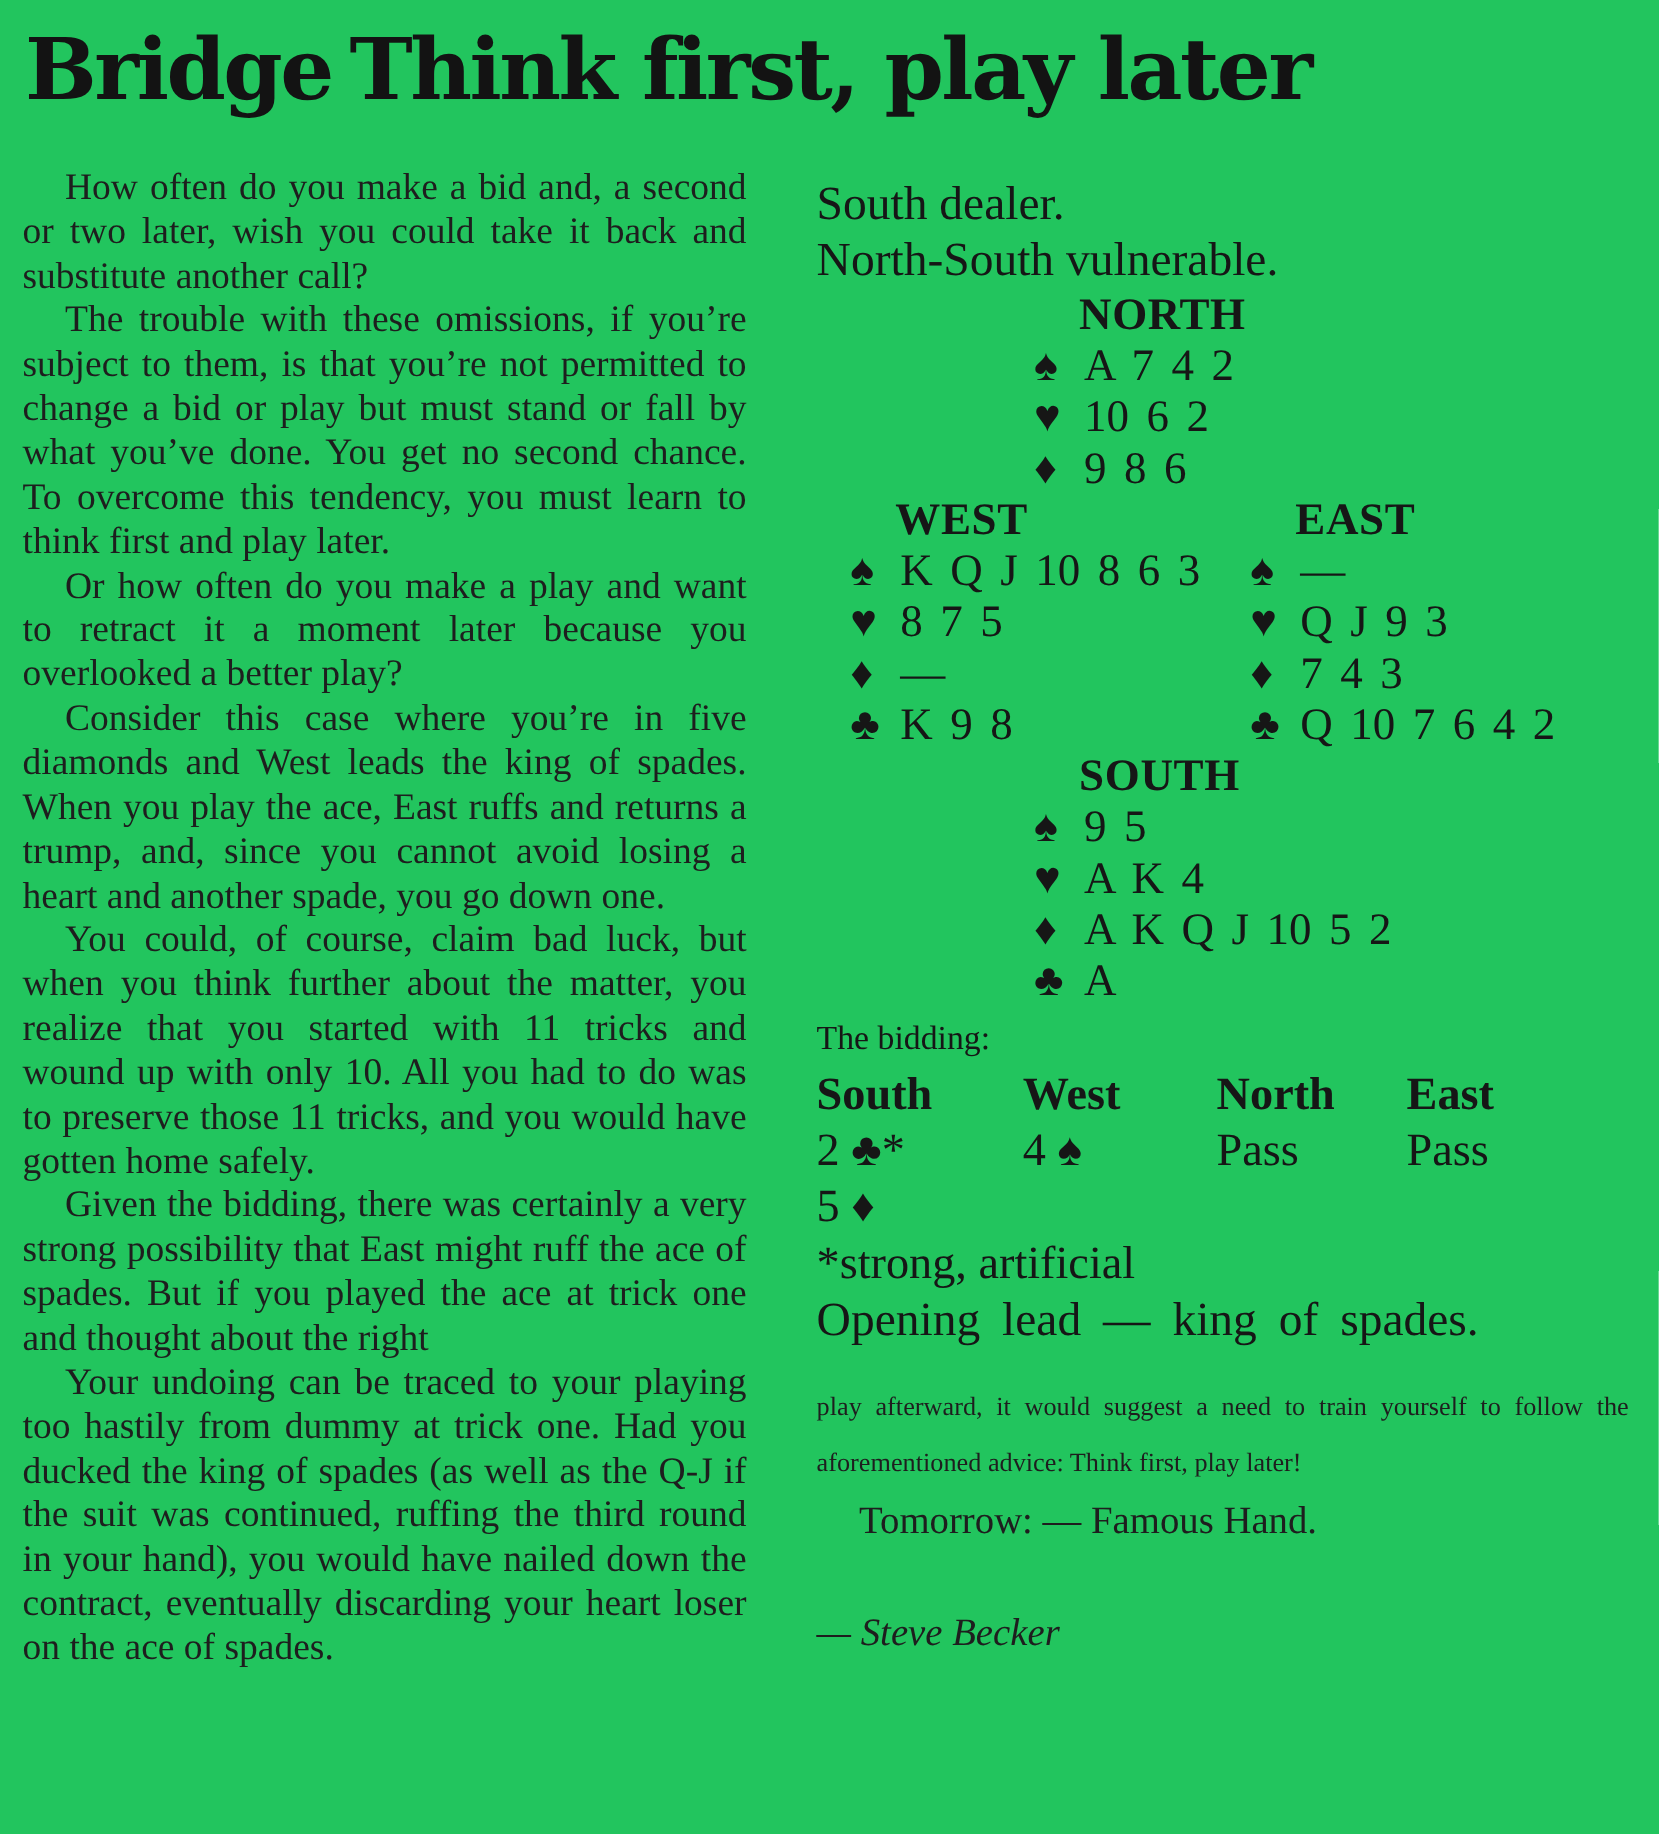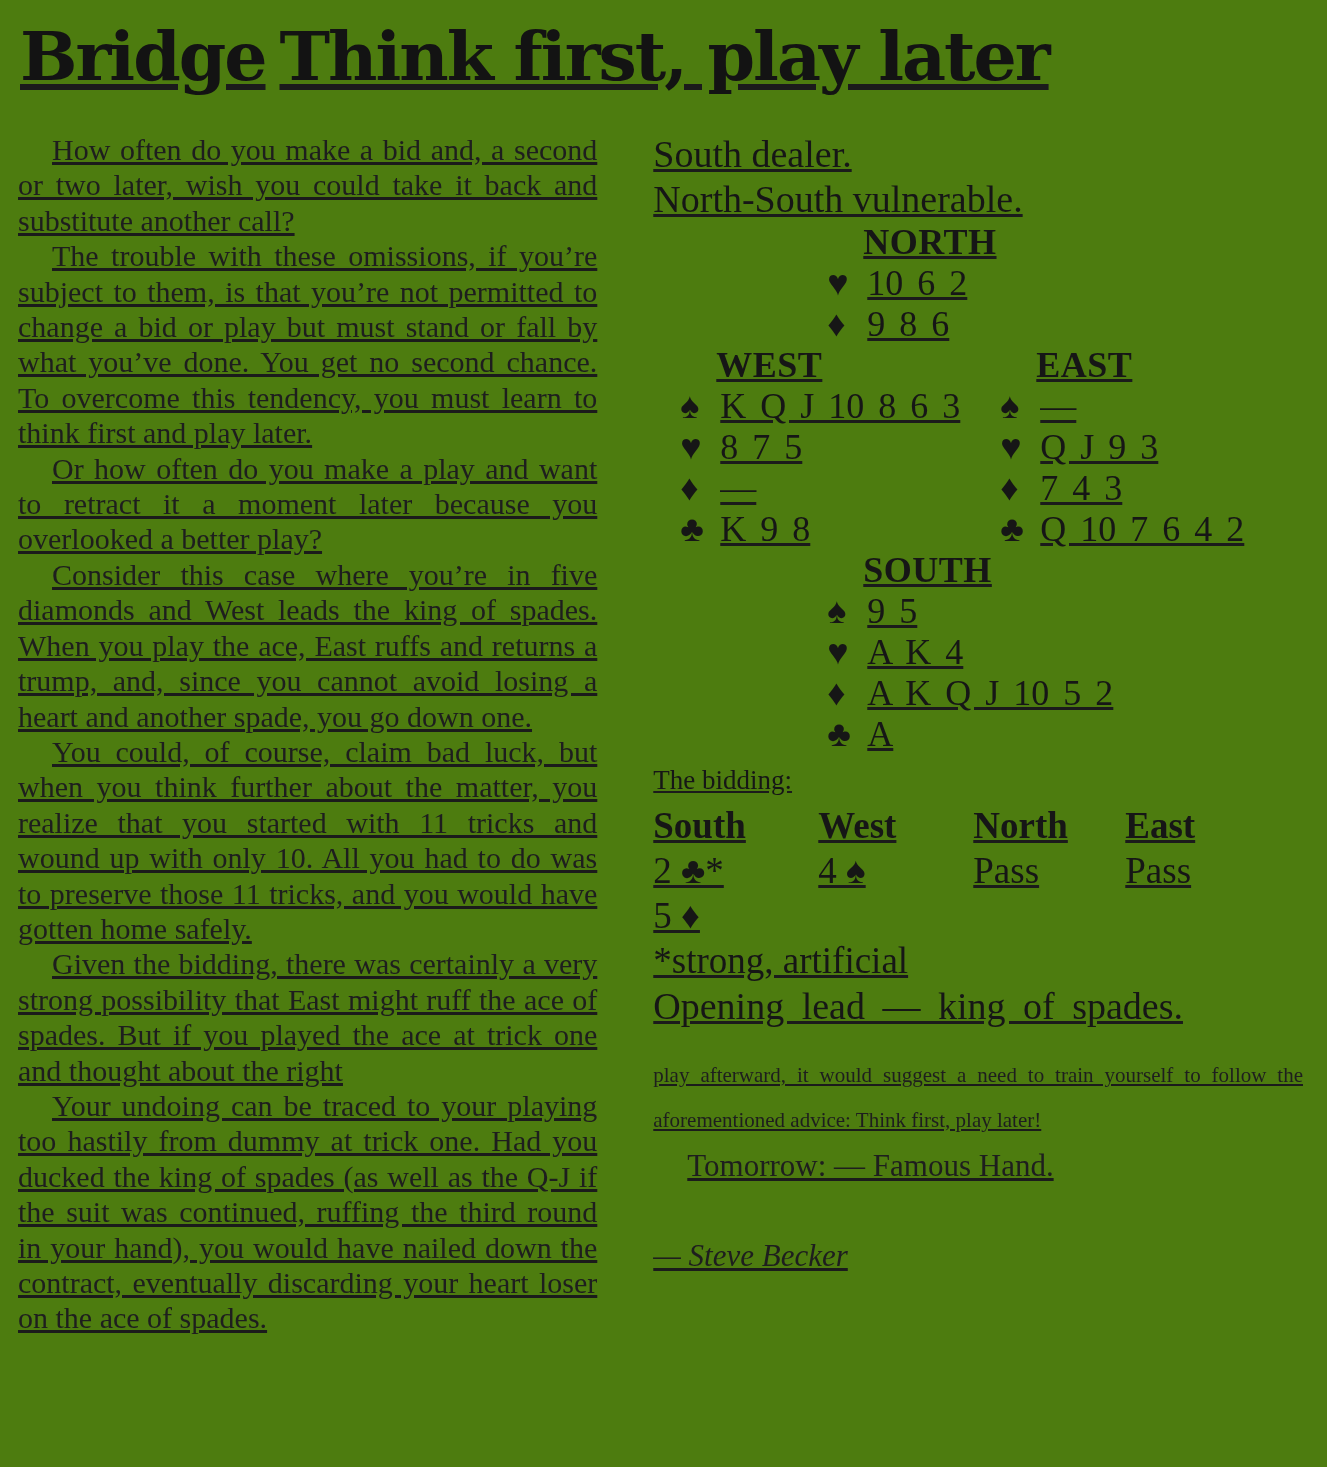--- a/index.html
+++ b/index.html
@@ -12,41 +12,40 @@
     height: 1467px;
     overflow: hidden;
     font-family: "Liberation Serif", "DejaVu Serif", serif;
     color: #1b1b1b;
   }
   .page {
     box-sizing: border-box;
     width: 1327px;
     height: 1467px;
     padding: 14px 24px 0 18px;
-    background: #4d7c0f;
-    text-decoration: underline;
+    background: #22c55e;
   }
   
   .headline {
     margin: 6px 0 40px 2px;
     font-family: "DejaVu Serif", "Liberation Serif", serif;
     font-size: 68px;
     line-height: 72px;
     letter-spacing: -2px;
     color: #131313;
     white-space: nowrap;
   }
   .headline .kicker {
     font-weight: 700;
     margin-right: 14px;
   }
   
   .columns {
     display: flex;
-    align-items: flex-start;
+    align-items: center;
   }
   .col-left {
     width: 584px;
     font-size: 30px;
     line-height: 35.4px;
     text-align: justify;
     color: #1e1e1e;
   }
   .col-left p {
     margin: 0;
@@ -157,20 +156,21 @@
 
     <div class="col-right">
 
       <div class="deal-meta">
         <div>South dealer.</div>
         <div>North-South vulnerable.</div>
       </div>
 
       <div class="hand north">
         <div class="hand-label">NORTH</div>
+        <div class="suit-row"><span class="sym">♠</span><span class="cards">A 7 4 2</span></div>
         <div class="suit-row"><span class="sym">♥</span><span class="cards">10 6 2</span></div>
         <div class="suit-row"><span class="sym">♦</span><span class="cards">9 8 6</span></div>
       </div>
 
       <div class="we-wrap">
         <div class="hand west">
           <div class="hand-label">WEST</div>
           <div class="suit-row"><span class="sym">♠</span><span class="cards">K Q J 10 8 6 3</span></div>
           <div class="suit-row"><span class="sym">♥</span><span class="cards">8 7 5</span></div>
           <div class="suit-row"><span class="sym">♦</span><span class="cards">—</span></div>

